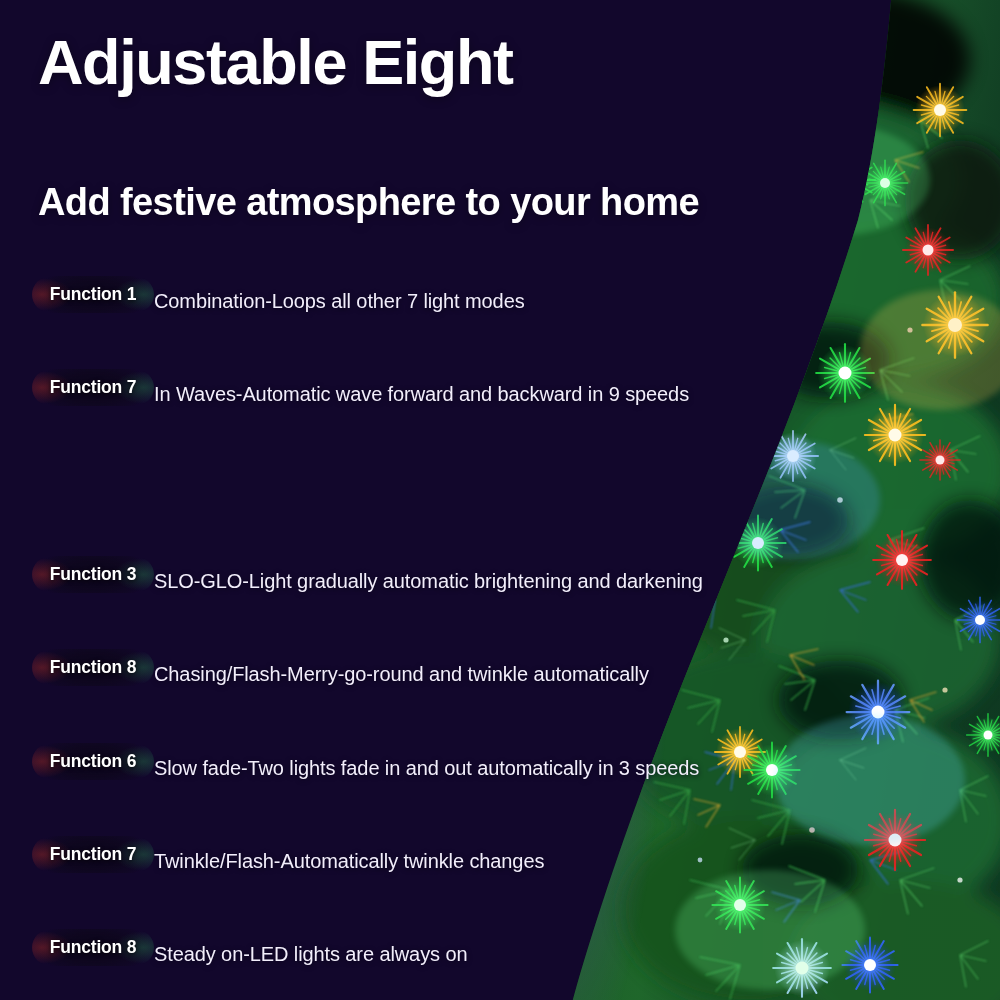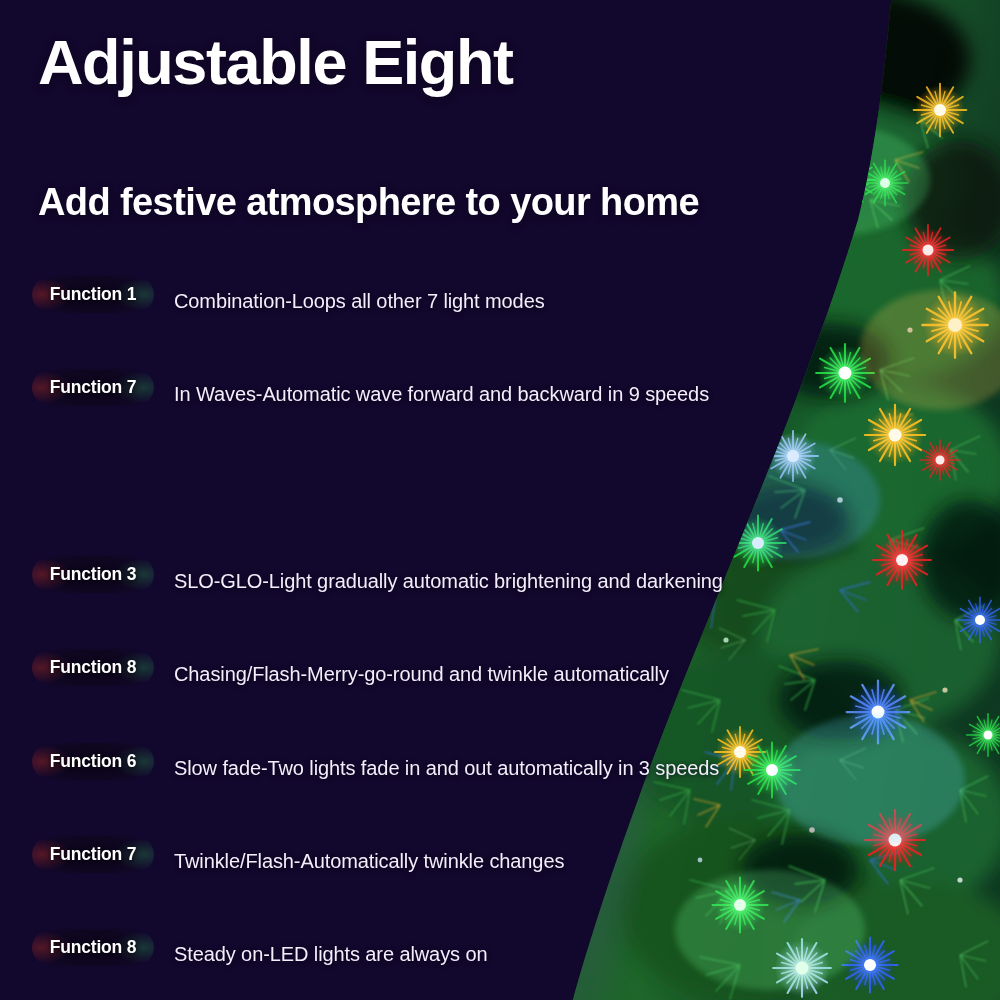--- a/index.html
+++ b/index.html
@@ -59,21 +59,21 @@
     background:
       radial-gradient(ellipse 40px 22px at 10px 50%, rgba(150,40,40,0.50) 0%, rgba(120,30,30,0) 75%),
       radial-gradient(ellipse 40px 22px at 112px 50%, rgba(40,120,80,0.42) 0%, rgba(30,90,60,0) 75%),
       radial-gradient(ellipse 60px 26px at 50% 50%, rgba(12,6,26,0.97) 0%, rgba(14,7,30,0.88) 60%, rgba(16,8,34,0.55) 88%, rgba(18,9,38,0) 100%);
     filter:blur(0.2px);
     text-shadow:0 1px 4px rgba(0,0,0,0.8);
   }
   .fn-pill .pill-text { position:relative; z-index:2; white-space:nowrap; }
 
   .fn-desc {
-    margin-left:20px; color:#f2eefb; font-size:20px; font-weight:normal;
+    color:#f2eefb; font-size:20px; font-weight:normal;
     letter-spacing:-0.1px; white-space:nowrap;
     text-shadow:0 1px 5px rgba(10,4,26,0.85);
   }
 </style>
 </head>
 <body>
 
 <div id="stage">
 
   <div id="tree-photo">

